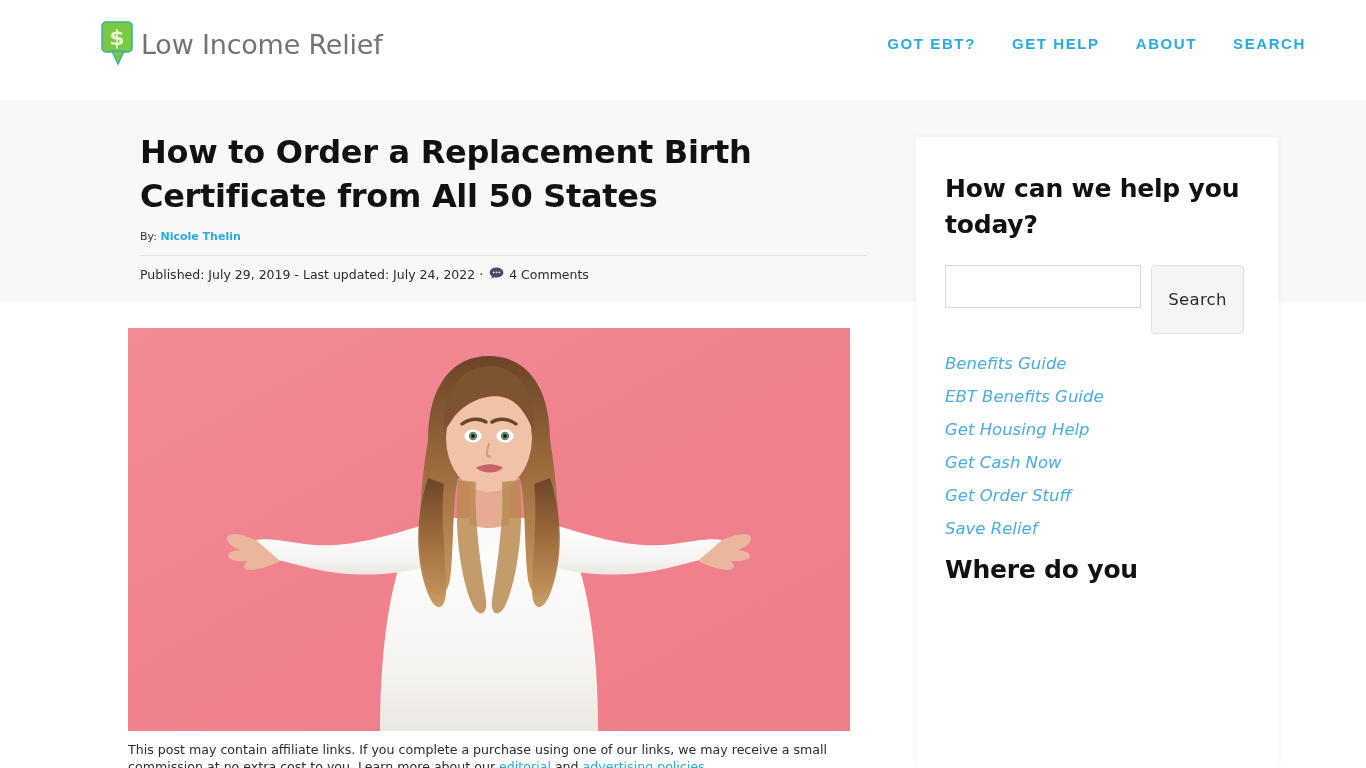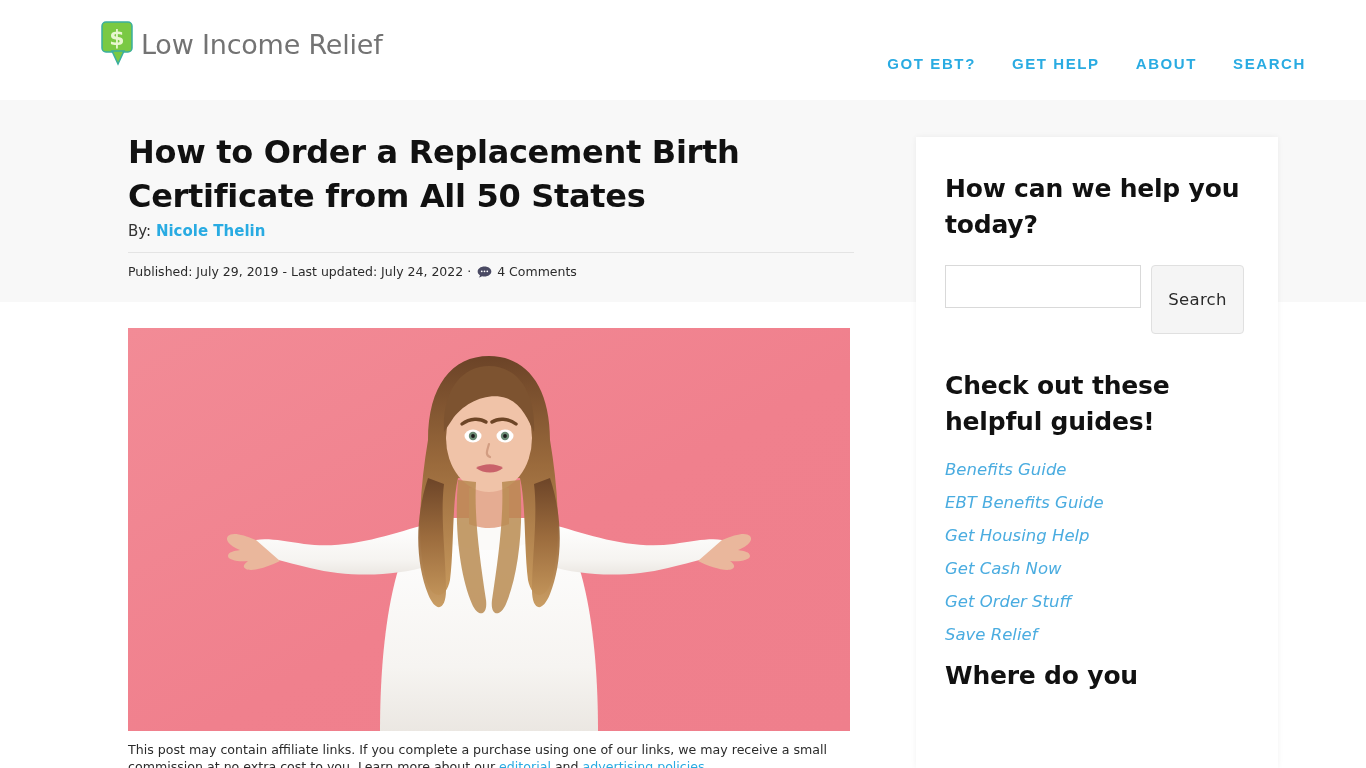--- a/index.html
+++ b/index.html
@@ -26,74 +26,74 @@
   .logo-text {
     font-size: 27px;
     font-weight: 400;
     color: #737373;
     letter-spacing: -0.2px;
     line-height: 1;
     font-family: "DejaVu Sans", sans-serif;
   }
   .main-nav {
     position: absolute; right: 60px; top: 35px;
-    display: flex; align-items: center; gap: 36px; margin-top: 20px;
+    display: flex; align-items: center; gap: 36px;
   }
   .nav-link {
     font-size: 15px;
     font-weight: bold;
     letter-spacing: 1.6px;
     color: #29abe2;
     text-transform: uppercase;
     text-decoration: none;
     white-space: nowrap;
     cursor: pointer;
   }
 
   
   .title-band {
     position: absolute; left: 0; top: 100px;
     width: 1366px; height: 202px;
     background: #f8f8f8;
   }
   .entry-header {
-    position: absolute; left: 128px; top: 131px;
+    position: absolute; left: 140px; top: 131px;
     width: 726px;
   }
   .entry-title {
     font-size: 32px;
     font-weight: bold;
     line-height: 1.36;
     color: #111111;
     letter-spacing: -0.3px;
     font-family: "DejaVu Sans", sans-serif;
   }
   .byline {
-    margin-top: 4px;
-    font-size: 15px;
+    margin-top: 12px;
+    font-size: 11px;
     color: #333333;
     font-family: "DejaVu Sans", sans-serif;
   }
   .byline .label { font-weight: normal; }
   .byline .author {
     color: #29abe2;
     font-weight: bold;
     text-decoration: none;
     cursor: pointer;
   }
   .meta-divider {
     margin-top: 12px;
     width: 726px; height: 1px;
     background: #e4e4e4;
   }
   .entry-meta {
     margin-top: 11px;
     font-size: 12.5px;
     color: #2b2b2b;
-    display: flex; align-items: center;
+    display: flex; 
     font-family: "DejaVu Sans", sans-serif;
   }
   .comment-icon {
     display: inline-block;
     width: 15px; height: 12px;
     margin: 0 5px 0 6px;
     position: relative;
   }
 
   
@@ -312,21 +312,20 @@
 <aside class="sidebar">
   <div class="sidebar-inner">
 
     <h2 class="widget-title">How can we help you today?</h2>
 
     <form class="search-form">
       <input class="search-input" type="text" placeholder="" style="">
       <button class="search-button" type="button">Search</button>
     </form>
 
-    <h2 class="widget-title widget-title-2">Check out these helpful guides!</h2>
 
     <ul class="guide-list">
       <li><a class="guide-link">Benefits Guide</a></li>
       <li><a class="guide-link">EBT Benefits Guide</a></li>
       <li><a class="guide-link">Get Housing Help</a></li>
       <li><a class="guide-link">Get Cash Now</a></li>
       <li><a class="guide-link">Get Order Stuff</a></li>
       <li><a class="guide-link">Save Relief</a></li>
     </ul>
 

